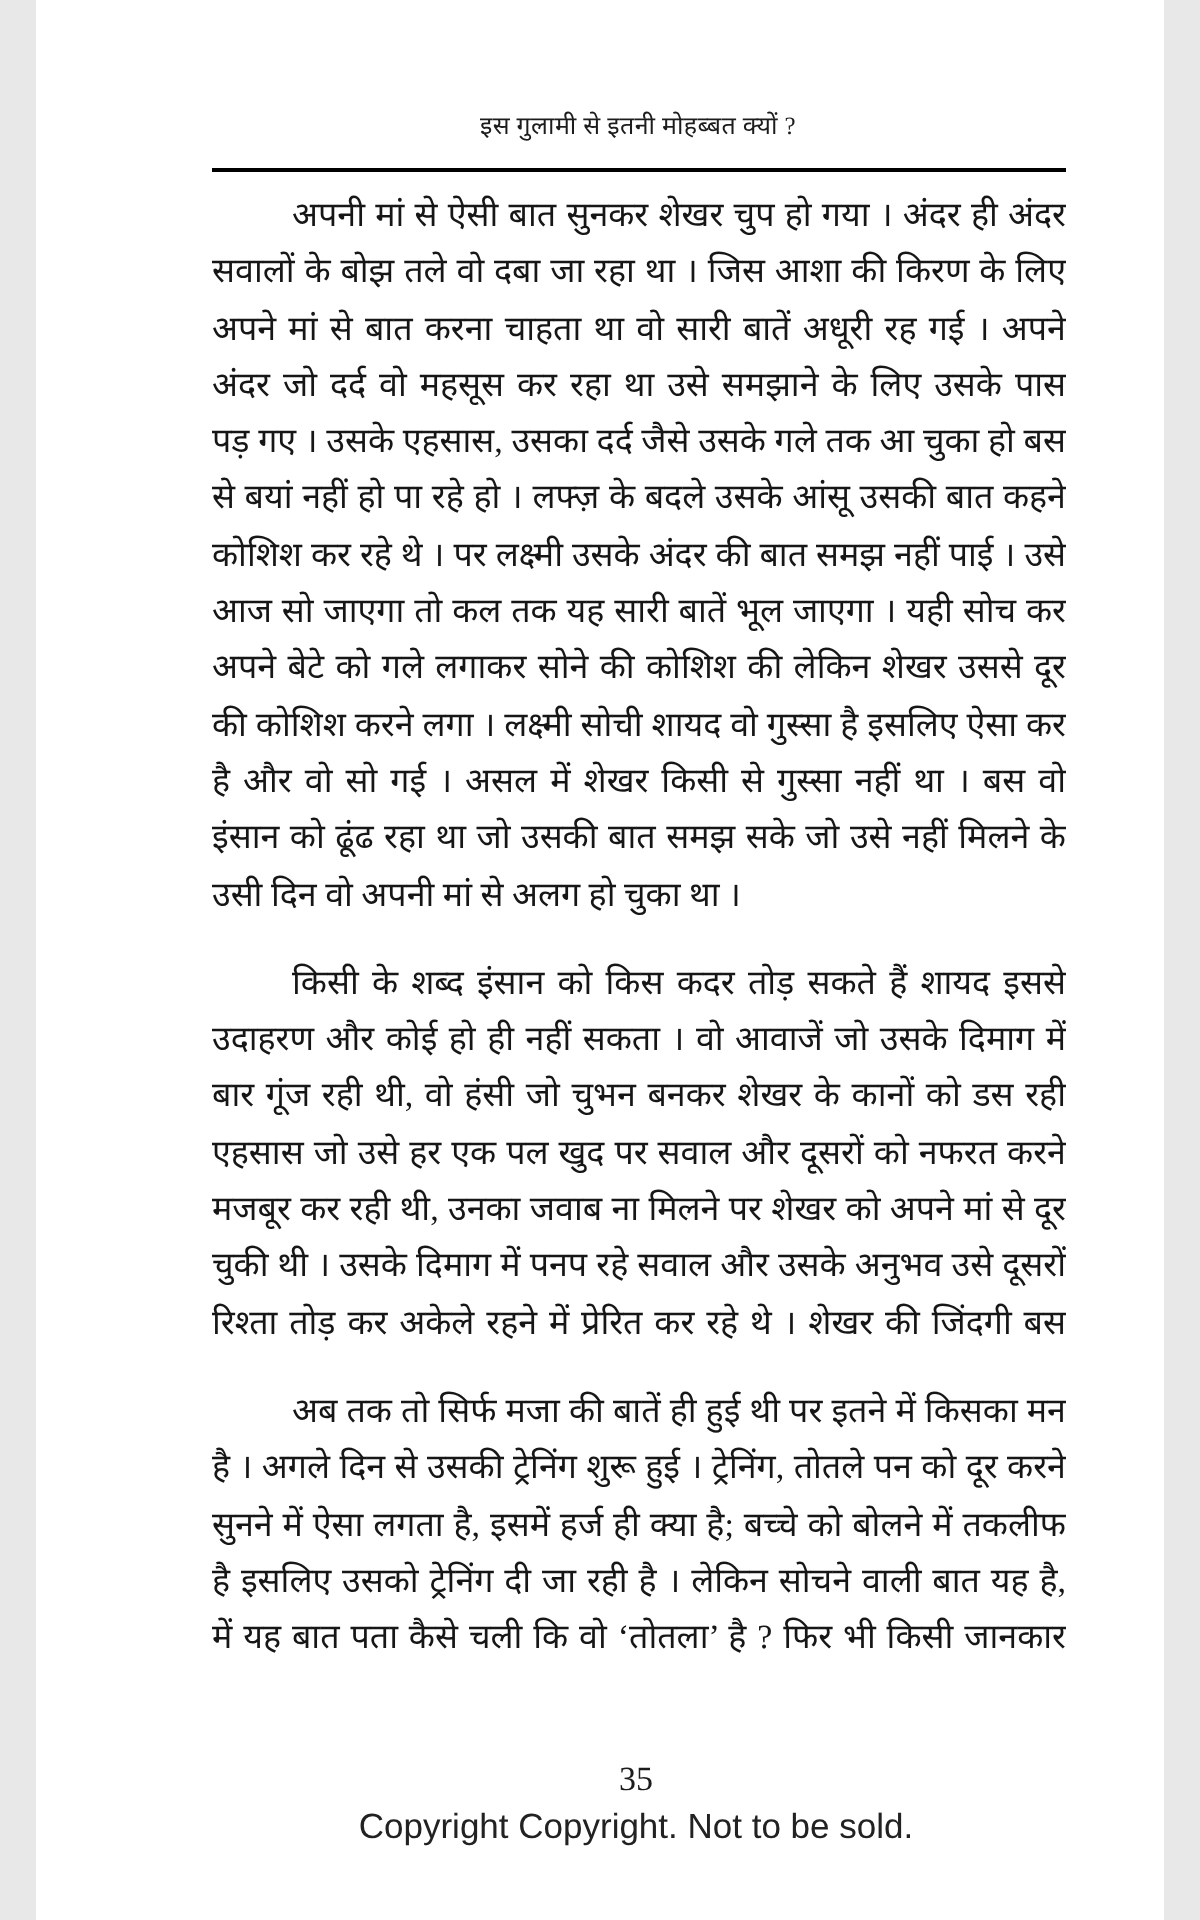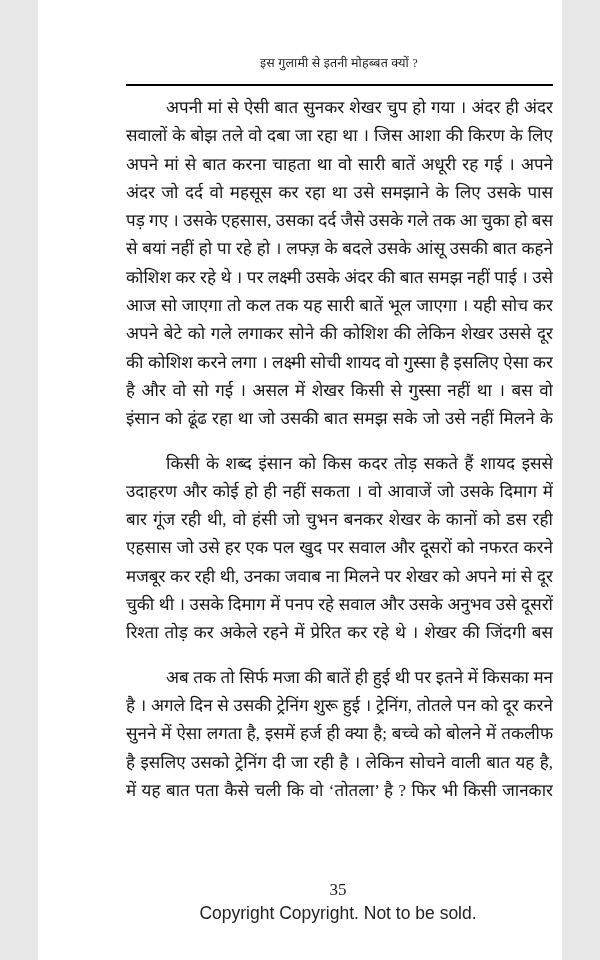--- a/index.html
+++ b/index.html
@@ -1,18 +1,18 @@
 <!DOCTYPE html>
 <html><head>
 <meta charset="utf-8">
 <style>
   html, body { margin: 0; padding: 0; background: #e8e8e8; }
   .page {
     position: relative;
-    width: 524px;
+    width: 564px;
     height: 960px;
     margin: 0 auto;
     background: #ffffff;
     color: #161616;
     font-family: "Liberation Serif", serif;
     overflow: hidden;
   }
   .running-header {
     position: absolute;
     top: 54px;
@@ -84,20 +84,21 @@
         <div class="line">अपने मां से बात करना चाहता था वो सारी बातें अधूरी रह गई । अपने दिल के</div>
         <div class="line">अंदर जो दर्द वो महसूस कर रहा था उसे समझाने के लिए उसके पास शब्द कम</div>
         <div class="line">पड़ गए । उसके एहसास, उसका दर्द जैसे उसके गले तक आ चुका हो बस जुबान</div>
         <div class="line">से बयां नहीं हो पा रहे हो । लफ्ज़ के बदले उसके आंसू उसकी बात कहने की</div>
         <div class="line">कोशिश कर रहे थे । पर लक्ष्मी उसके अंदर की बात समझ नहीं पाई । उसे लगा,</div>
         <div class="line">आज सो जाएगा तो कल तक यह सारी बातें भूल जाएगा । यही सोच कर उसने</div>
         <div class="line">अपने बेटे को गले लगाकर सोने की कोशिश की लेकिन शेखर उससे दूर सोने</div>
         <div class="line">की कोशिश करने लगा । लक्ष्मी सोची शायद वो गुस्सा है इसलिए ऐसा कर रहा</div>
         <div class="line">है और वो सो गई । असल में शेखर किसी से गुस्सा नहीं था । बस वो किसी ऐसे</div>
         <div class="line">इंसान को ढूंढ रहा था जो उसकी बात समझ सके जो उसे नहीं मिलने के कारण</div>
+        <div class="line endline">उसी दिन वो अपनी मां से अलग हो चुका था ।</div>
       </div>
       <div class="para">
         <div class="line first">किसी के शब्द इंसान को किस कदर तोड़ सकते हैं शायद इससे अच्छा</div>
         <div class="line">उदाहरण और कोई हो ही नहीं सकता । वो आवाजें जो उसके दिमाग में बार -</div>
         <div class="line">बार गूंज रही थी, वो हंसी जो चुभन बनकर शेखर के कानों को डस रही थी, वो</div>
         <div class="line">एहसास जो उसे हर एक पल खुद पर सवाल और दूसरों को नफरत करने के लिए</div>
         <div class="line">मजबूर कर रही थी, उनका जवाब ना मिलने पर शेखर को अपने मां से दूर कर</div>
         <div class="line">चुकी थी । उसके दिमाग में पनप रहे सवाल और उसके अनुभव उसे दूसरों से</div>
         <div class="line">रिश्ता तोड़ कर अकेले रहने में प्रेरित कर रहे थे । शेखर की जिंदगी बस कुछ ही</div>
       </div>

